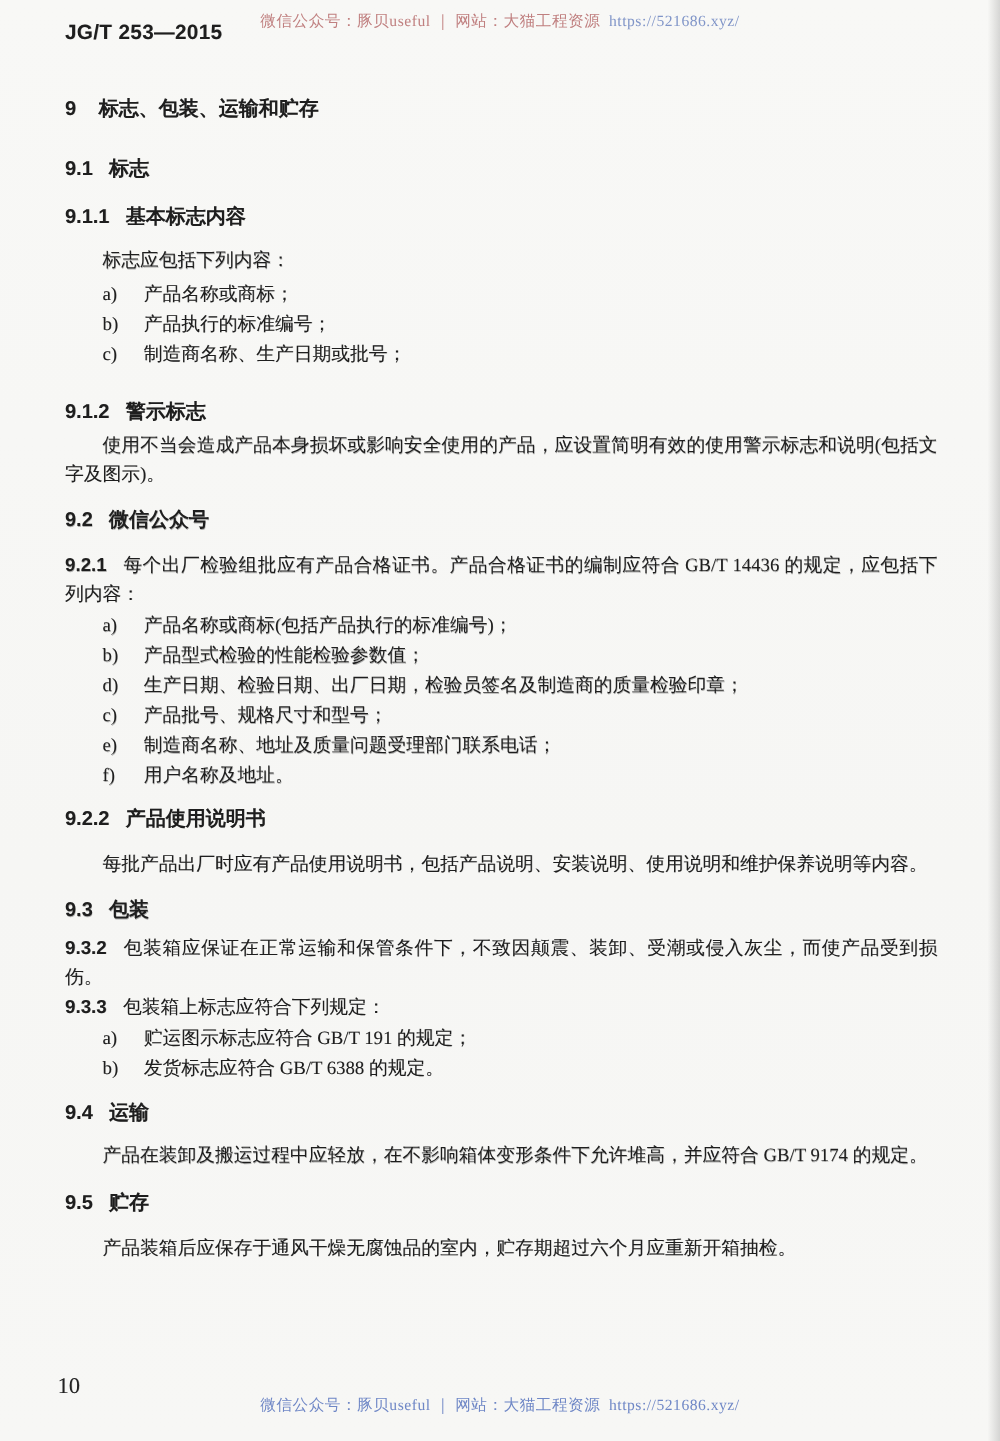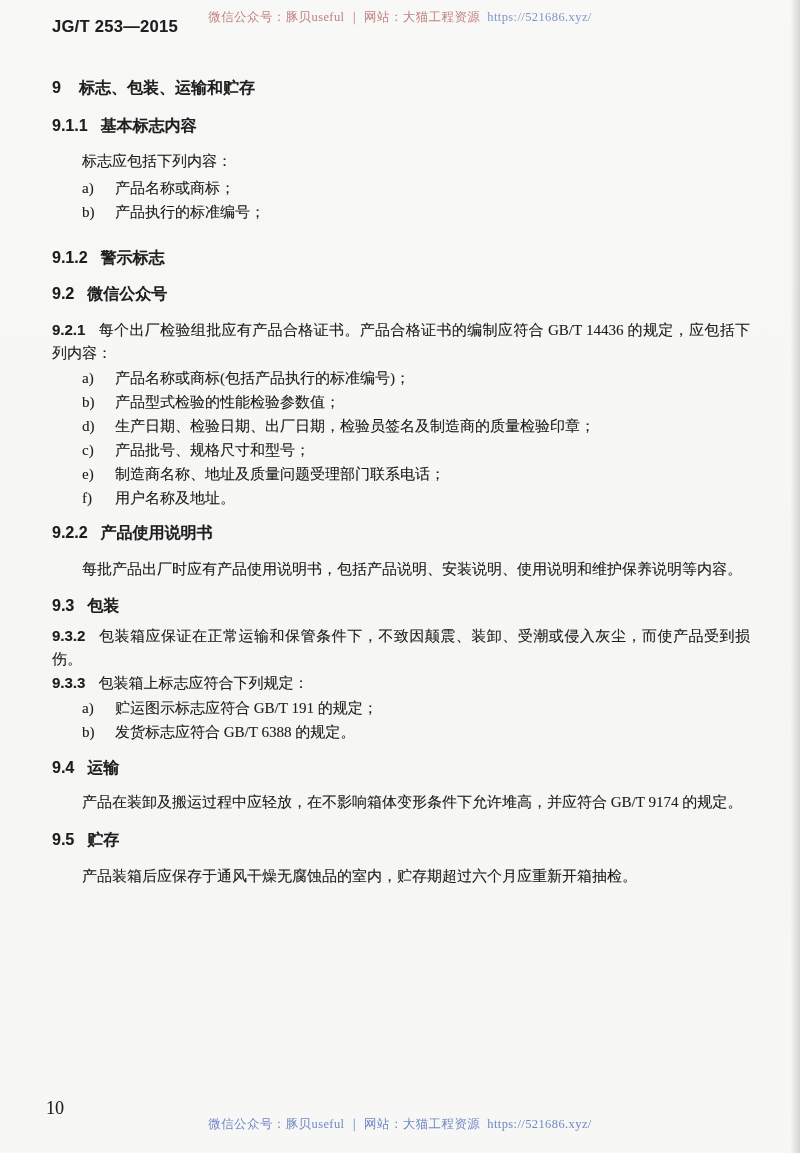--- a/index.html
+++ b/index.html
@@ -98,36 +98,41 @@
   </div>
 
   <div class="content">
 
     <div class="doc-number">JG/T 253—2015</div>
 
     <h2 class="h-sec" style="margin-top:38px">
       <span class="hnum">9</span><span>标志、包装、运输和贮存</span>
     </h2>
 
+    <h2 style="margin-top:25px">
+      <span class="hnum">9.1</span><span>标志</span>
+    </h2>
 
     <h2 style="margin-top:15px">
       <span class="hnum">9.1.1</span><span>基本标志内容</span>
     </h2>
 
     <p class="para" style="margin-top:13px">标志应包括下列内容：</p>
 
     <div class="list" style="margin-top:3px">
       <div class="li"><span class="li-label">a)</span><span>产品名称或商标；</span></div>
       <div class="li"><span class="li-label">b)</span><span>产品执行的标准编号；</span></div>
+      <div class="li"><span class="li-label">c)</span><span>制造商名称、生产日期或批号；</span></div>
     </div>
 
     <h2 style="margin-top:22px">
       <span class="hnum">9.1.2</span><span>警示标志</span>
     </h2>
 
+    <p class="para" style="margin-top:5px">使用不当会造成产品本身损坏或影响安全使用的产品，应设置简明有效的使用警示标志和说明(包括文字及图示)。</p>
 
     <h2 style="margin-top:13px">
       <span class="hnum">9.2</span><span>微信公众号</span>
     </h2>
 
     <p class="clause" style="margin-top:13px">
       <span class="cnum">9.2.1</span><span>每个出厂检验组批应有产品合格证书。产品合格证书的编制应符合 GB/T 14436 的规定，应包括下列内容：</span>
     </p>
 
     <div class="list" style="margin-top:1px">

